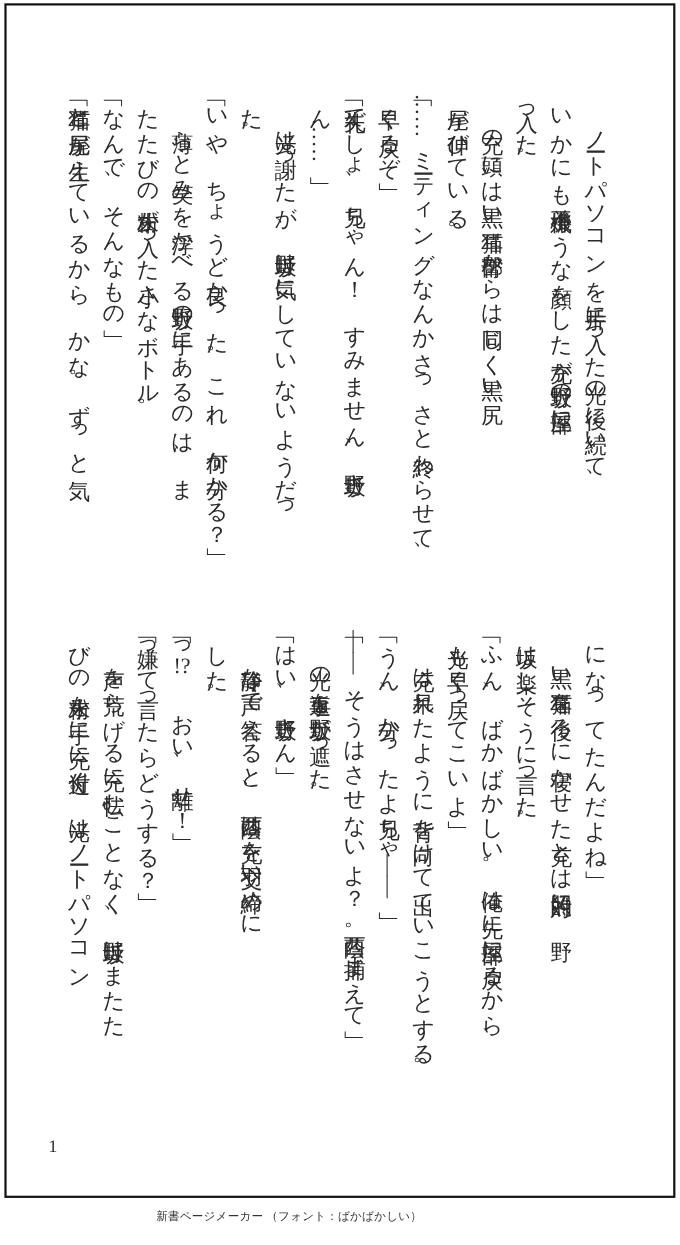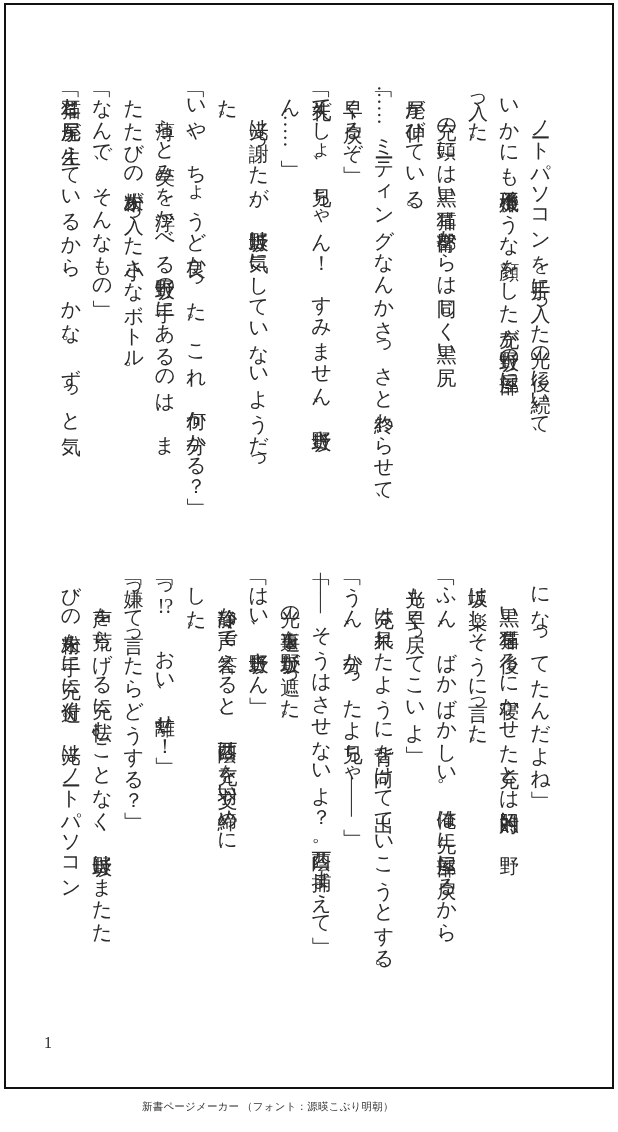--- a/index.html
+++ b/index.html
@@ -108,14 +108,14 @@
       <p>　冷静な声で答えると、西蔭は充を羽交い締めに</p>
       <p>した。</p>
       <p>「っ<span class="tcy">!?</span>　おい、離せ！」</p>
       <p>「嫌って言ったらどうする？」</p>
       <p>　声を荒らげる充に怯むことなく、野坂はまたた</p>
       <p>びの粉末を手に充に近付く。光はノートパソコン</p>
     </div>
 
   <div class="page-number">1</div>
 
-  <div class="footer-caption">新書ページメーカー （フォント：源暎こぶり明朝）</div>
+  <div class="footer-caption">新書ページメーカー （フォント：ばかばかしい）</div>
 </div>
 
 </body></html>

